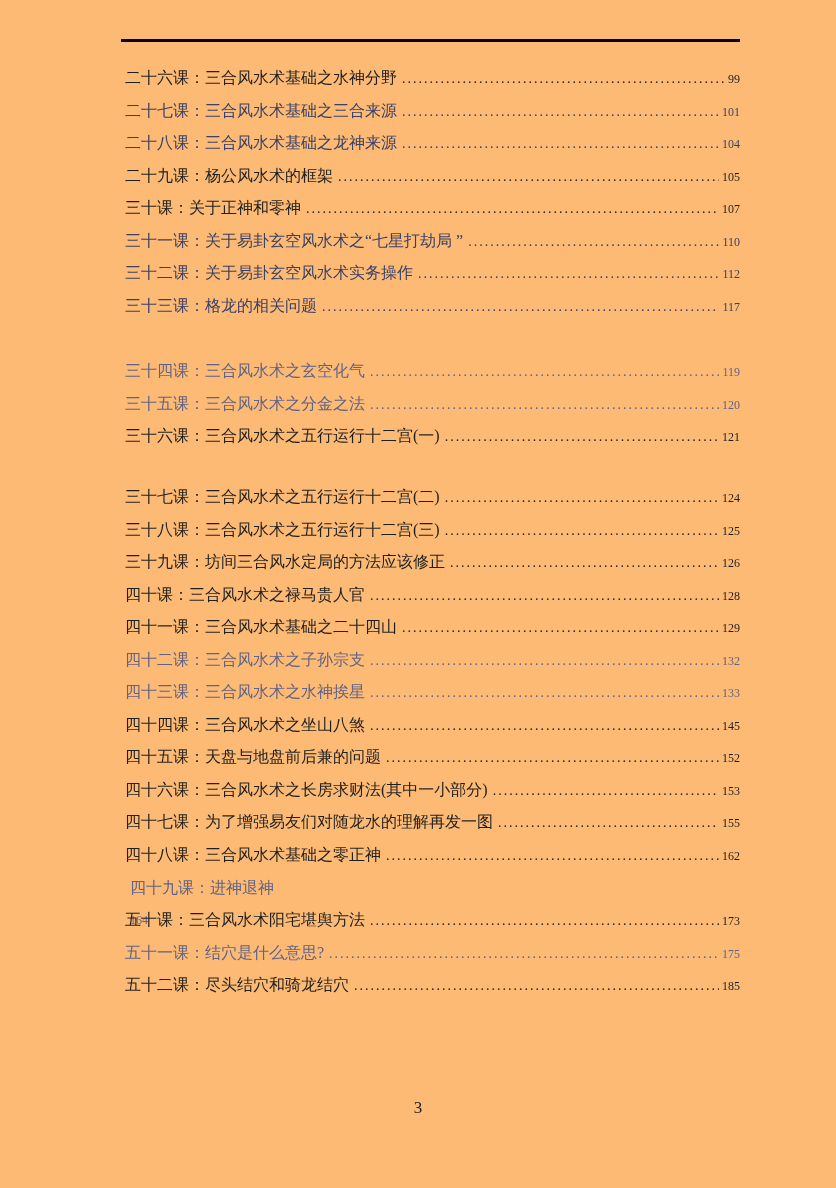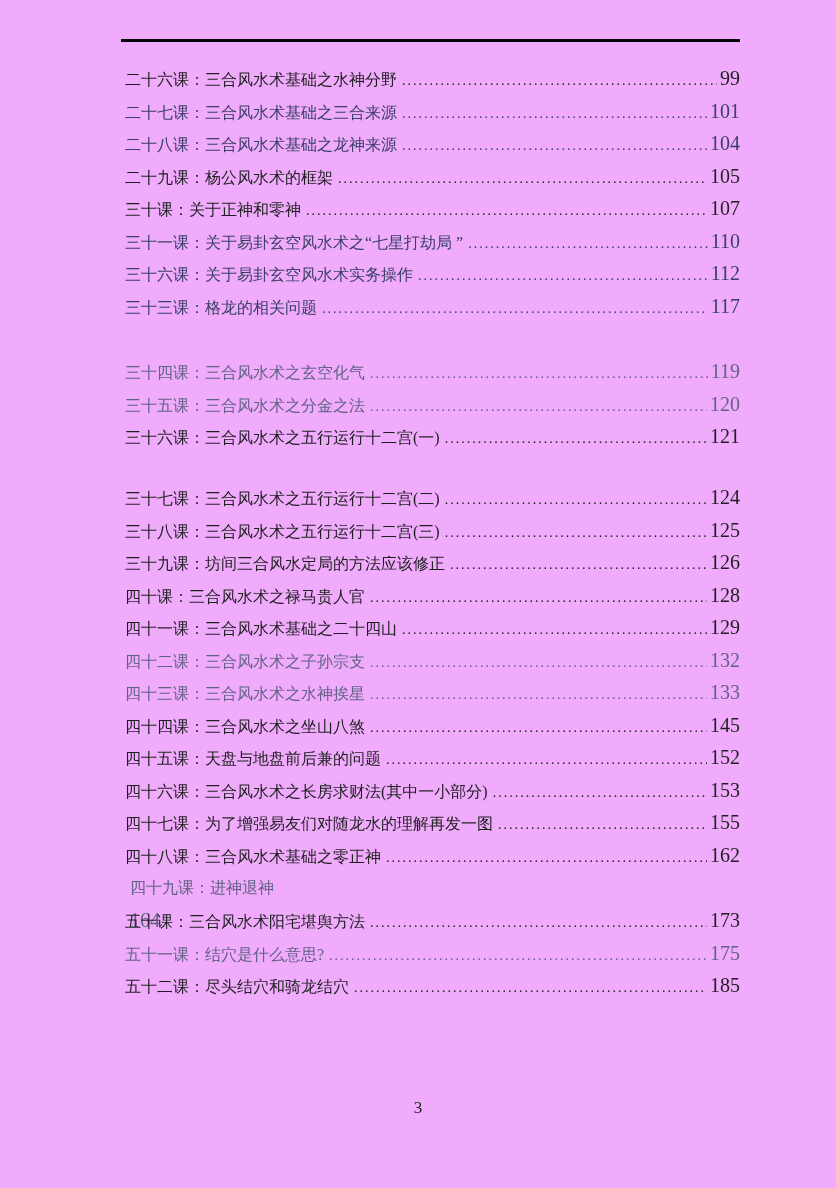--- a/index.html
+++ b/index.html
@@ -10,21 +10,21 @@
   body {
     width: 836px;
     height: 1188px;
     position: relative;
     font-family: "Liberation Serif", "DejaVu Serif", serif;
     overflow: hidden;
   }
   .page {
     position: absolute;
     inset: 0;
-    background: #f0abfc;
+    background: #fdba74;
   }
   .header-rule {
     position: absolute;
     left: 121px;
     top: 39px;
     width: 619px;
     height: 3px;
     background: #050505;
   }
   .toc {
@@ -52,21 +52,21 @@
     margin: 0 3px 0 5px;
     font-size: 14px;
     letter-spacing: 2px;
     min-width: 10px;
   }
   .toc-entry .leader::after {
     content: "..................................................................................................................................................................";
   }
   .toc-entry .pagenum {
     flex: 0 0 auto;
-    font-size: 20px;
+    font-size: 12px;
     white-space: nowrap;
   }
   .footer-pagenum {
     position: absolute;
     top: 1096px;
     left: 0;
     width: 100%;
     text-align: center;
     font-size: 17px;
     color: #1f1f1f;
@@ -105,21 +105,21 @@
         <span class="title">三十课：关于正神和零神</span>
         <span class="leader"></span>
         <span class="pagenum">107</span>
       </div>
       <div class="toc-entry" style="color: rgb(58, 64, 102);">
         <span class="title">三十一课：关于易卦玄空风水术之“七星打劫局 ”</span>
         <span class="leader"></span>
         <span class="pagenum">110</span>
       </div>
       <div class="toc-entry" style="color: rgb(58, 64, 102);">
-        <span class="title">三十六课：关于易卦玄空风水术实务操作</span>
+        <span class="title">三十二课：关于易卦玄空风水术实务操作</span>
         <span class="leader"></span>
         <span class="pagenum">112</span>
       </div>
       <div class="toc-entry" style="color: rgb(58, 64, 102);">
         <span class="title">三十三课：格龙的相关问题</span>
         <span class="leader"></span>
         <span class="pagenum">117</span>
       </div>
       <div class="toc-entry" style="color: rgb(97, 99, 133); margin-top: 33px;">
         <span class="title">三十四课：三合风水术之玄空化气</span>

